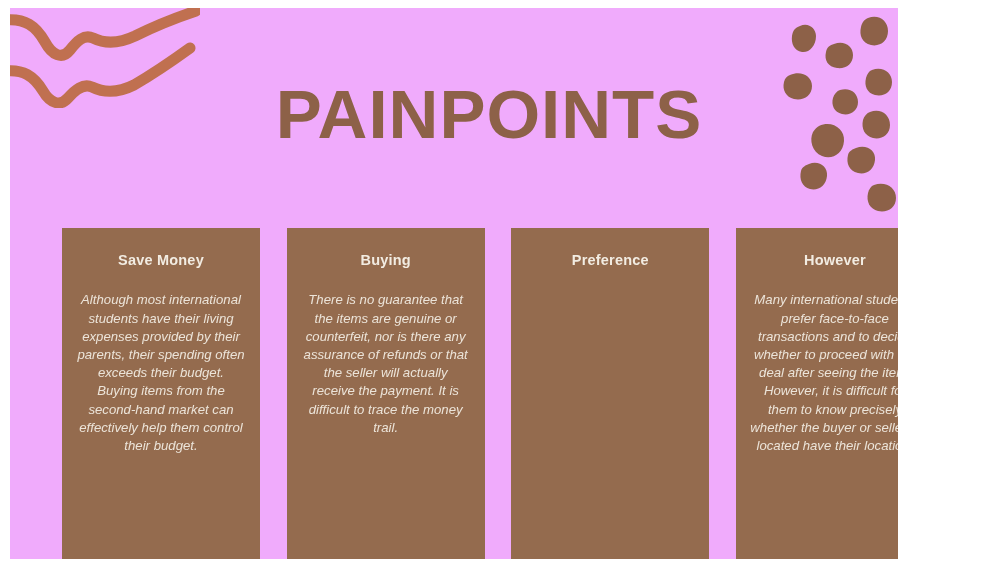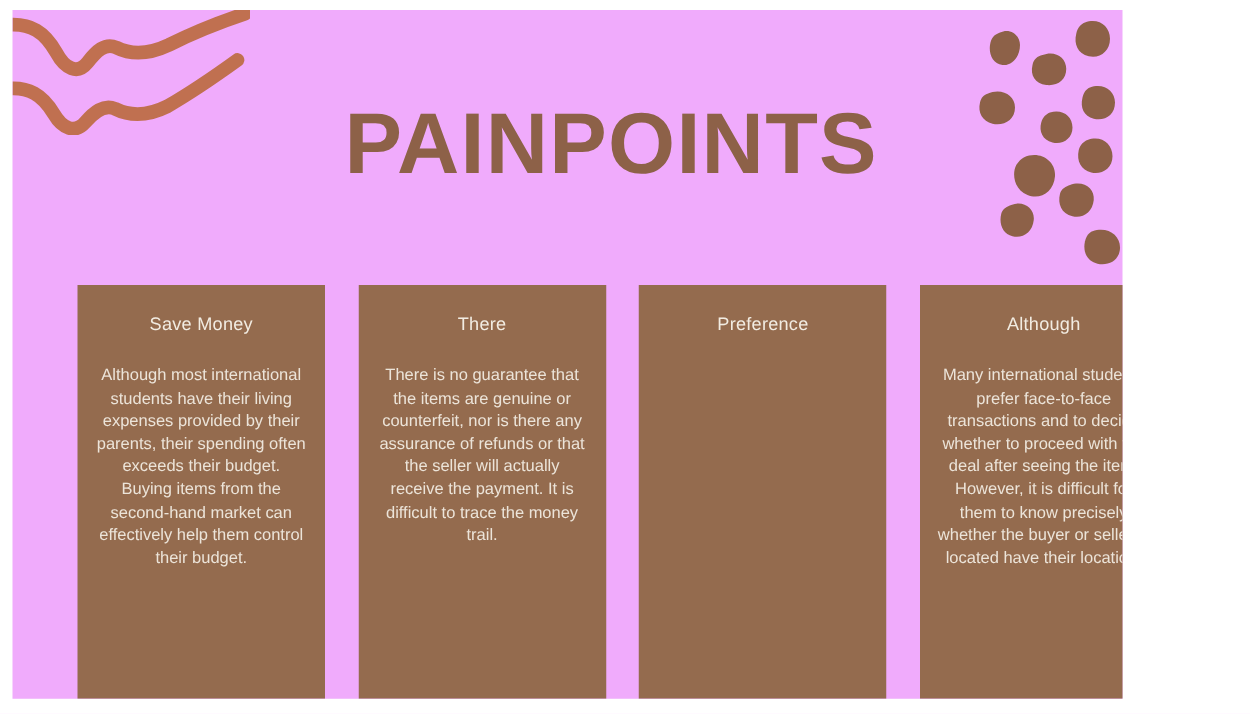--- a/index.html
+++ b/index.html
@@ -73,34 +73,35 @@
     height: 331px;
     background: #946b4e;
     box-sizing: border-box;
     padding: 24px 14px 10px 14px;
     display: flex;
     flex-direction: column;
     align-items: center;
   }
   .card-title {
     font-size: 14.5px;
-    font-weight: normal;
+    font-weight: bold;
     color: #f2ece2;
     text-align: right;
     letter-spacing: 0.2px;
     margin: 0 0 22px 0;
     line-height: 1.2;
   }
   .card-body {
     font-size: 13.2px;
     color: #ece4d9;
     text-align: center;
     line-height: 1.38;
     margin: 0;
     width: 100%;
+    font-style: italic;
   }
 </style>
 </head>
 <body>
 
 <div id="slide">
 
   <svg id="squiggles" class="deco" viewBox="0 0 190 100" width="190" height="100">
     <path d="M -5 12 C 15 10, 26 18, 35 34 C 42 47, 52 52, 60 42 C 67 33, 74 26, 83 30 C 95 36, 108 36, 125 28 C 145 18, 165 10, 186 3" fill="none" stroke="#c07050" stroke-width="11" stroke-linecap="round" stroke-linejoin="round"></path>
     <path d="M -5 63 C 13 61, 24 68, 33 83 C 40 95, 50 99, 58 90 C 65 82, 73 75, 82 79 C 94 85, 108 85, 124 77 C 143 66, 162 53, 180 40" fill="none" stroke="#c07050" stroke-width="11" stroke-linecap="round" stroke-linejoin="round"></path>
@@ -125,27 +126,27 @@
   <div id="title">PAINPOINTS</div>
 
   <div id="cards">
 
     <div class="card">
       <div class="card-title">Save Money</div>
       <div class="card-body">Although most international students have their living expenses provided by their parents, their spending often exceeds their budget. Buying items from the second-hand market can effectively help them control their budget.</div>
     </div>
 
     <div class="card">
-      <div class="card-title">There</div>
+      <div class="card-title">Buying</div>
       <div class="card-body">There is no guarantee that the items are genuine or counterfeit, nor is there any assurance of refunds or that the seller will actually receive the payment. It is difficult to trace the money trail.</div>
     </div>
 
     <div class="card">
       <div class="card-title">Preference</div>
     </div>
 
     <div class="card">
-      <div class="card-title">Although</div>
+      <div class="card-title">However</div>
       <div class="card-body">Many international students prefer face-to-face transactions and to decide whether to proceed with the deal after seeing the item. However, it is difficult for them to know precisely whether the buyer or seller is located have their location.</div>
     </div>
 
   </div>
 </div>
 
 </body></html>

